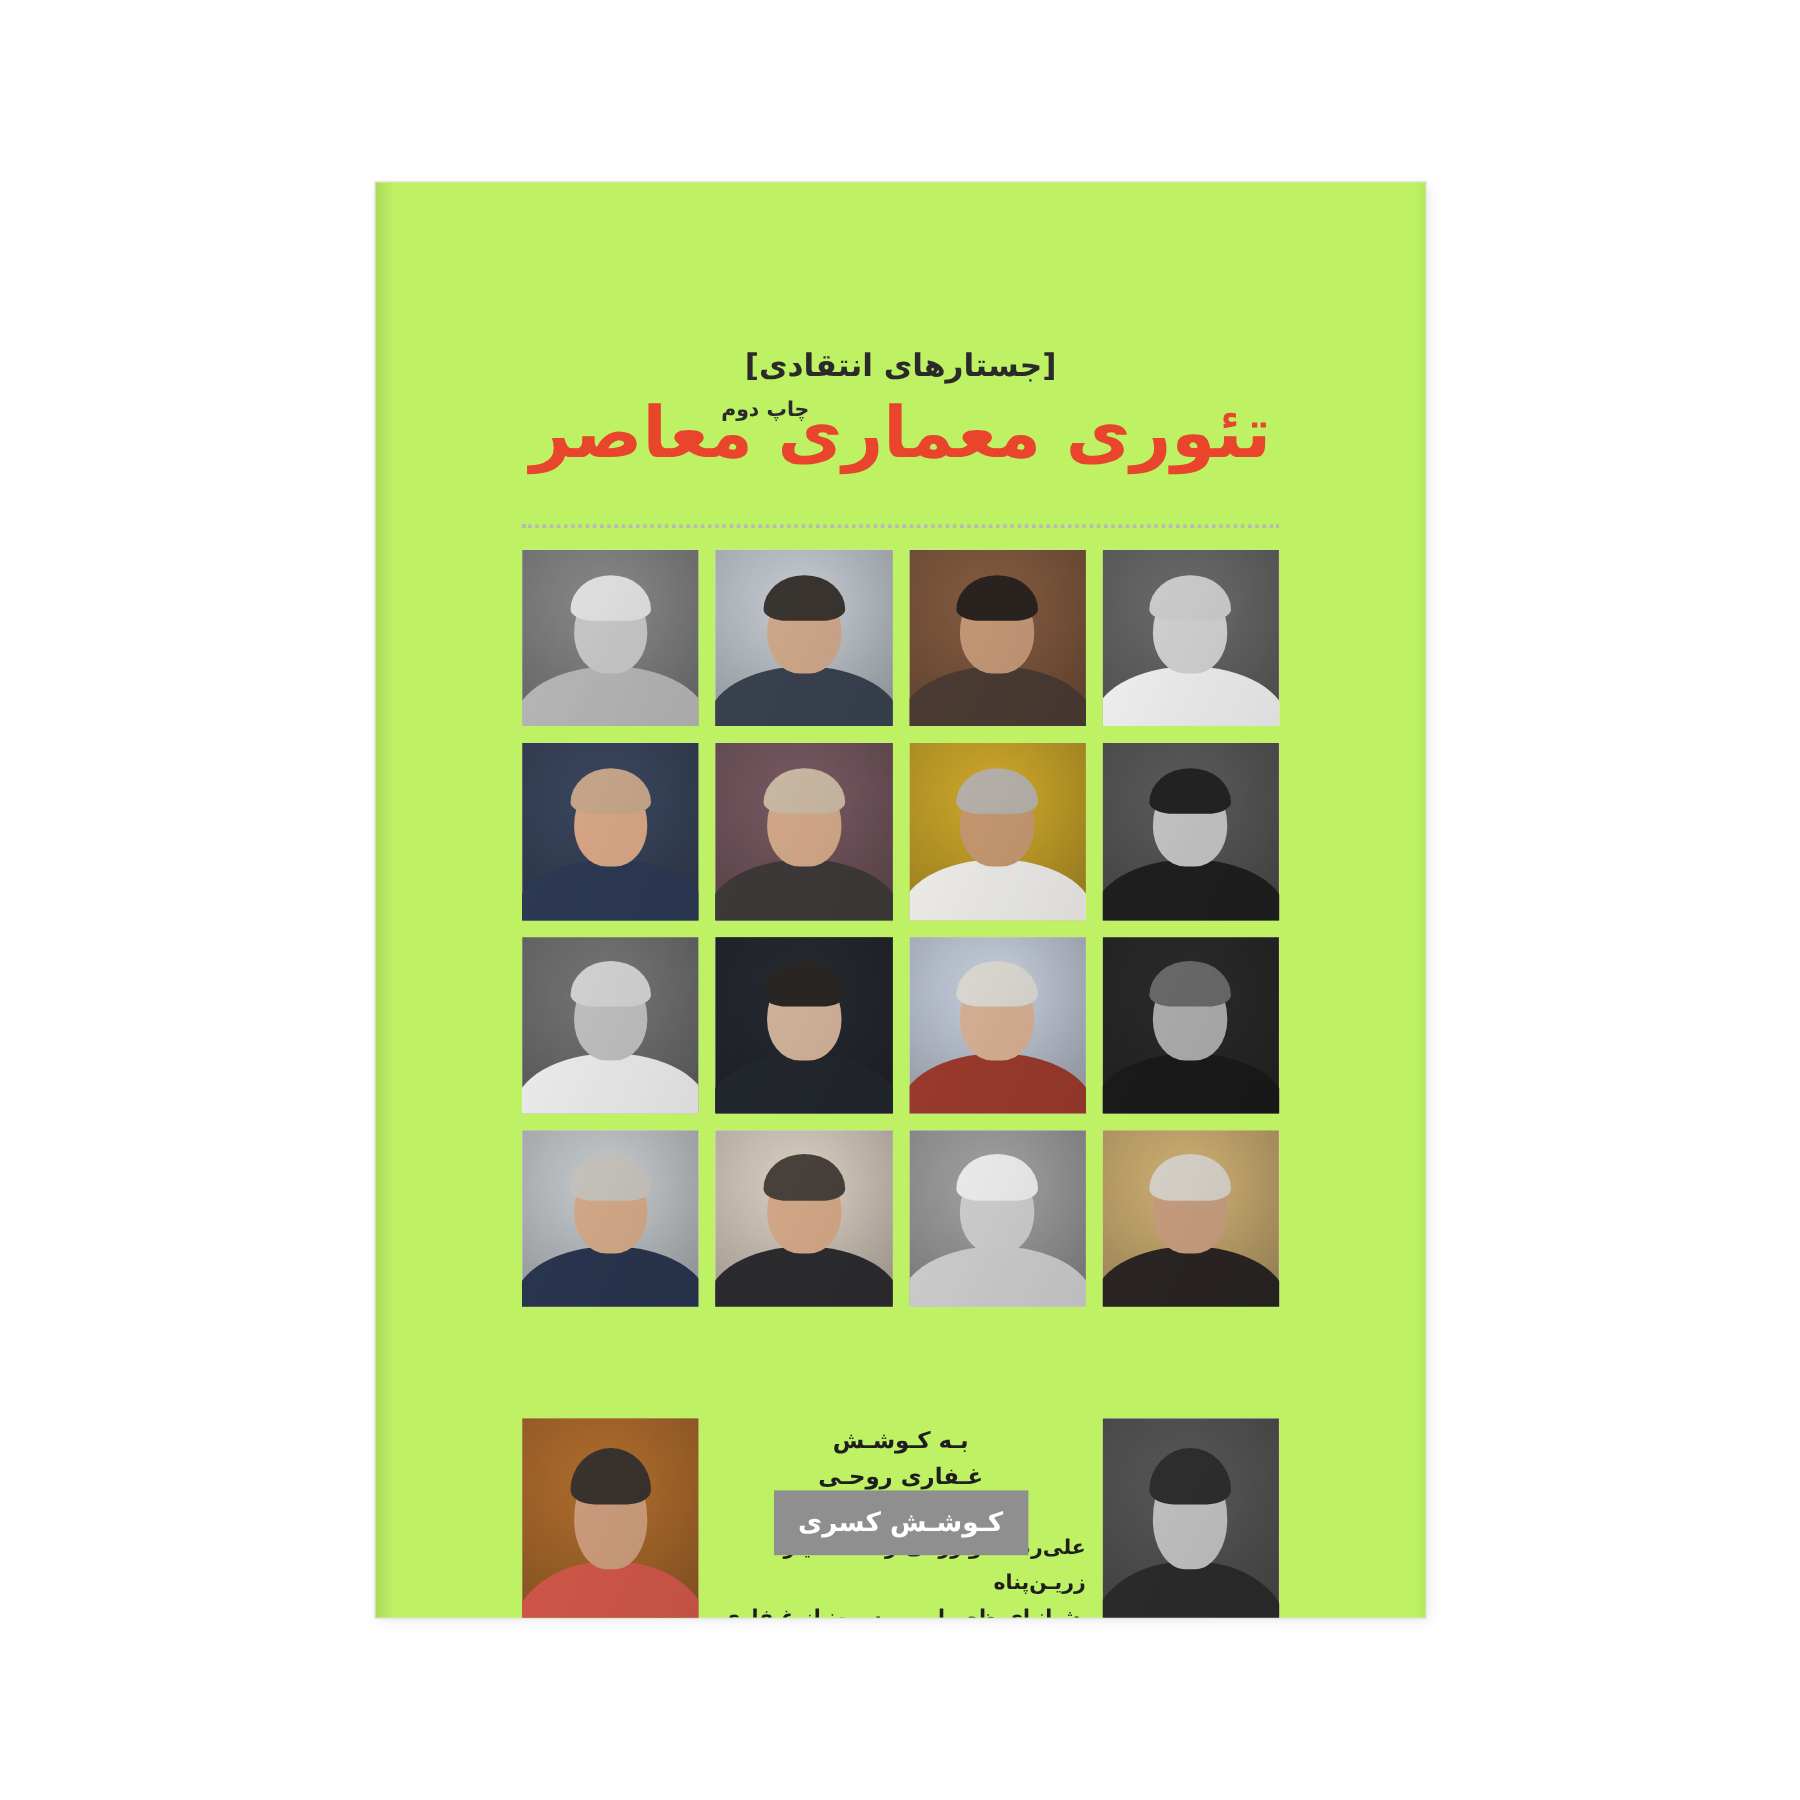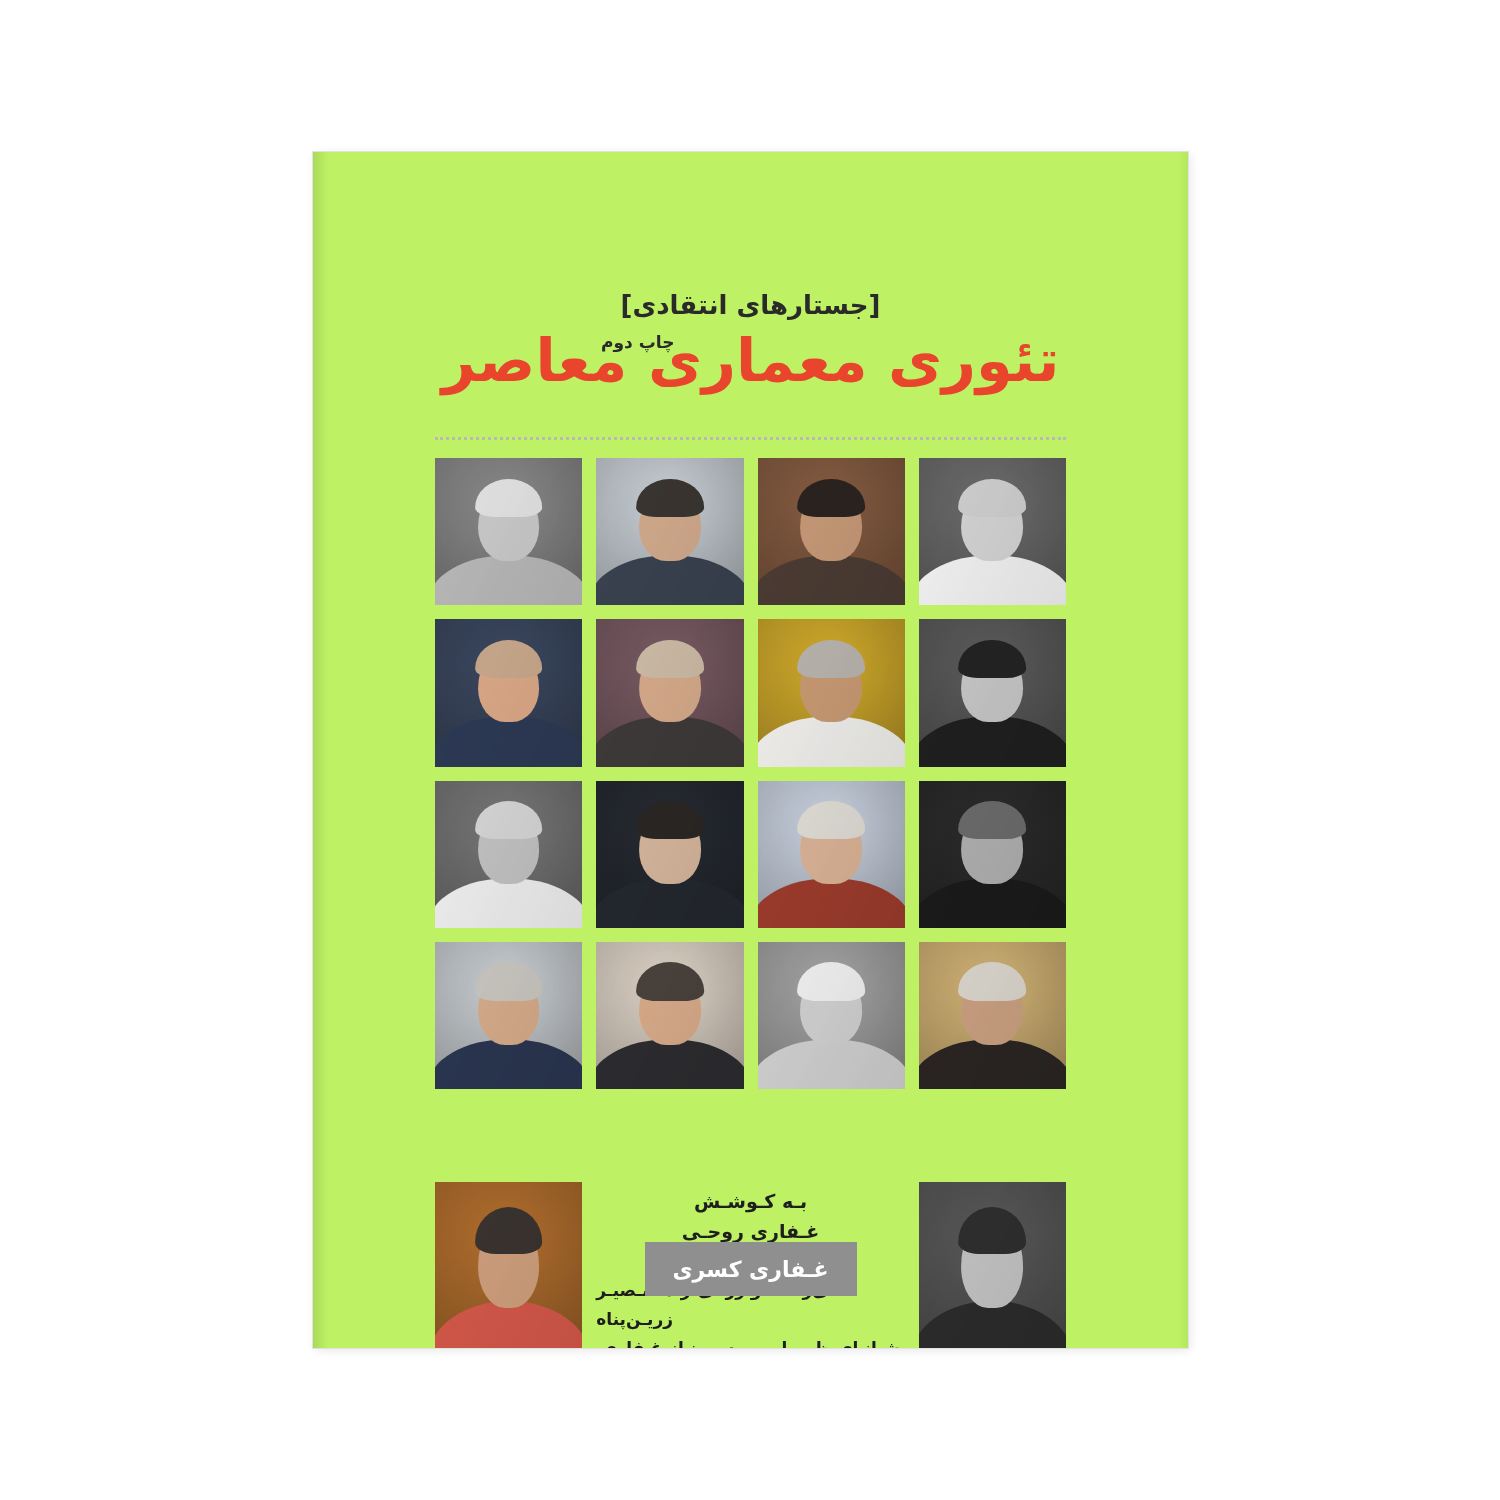--- a/index.html
+++ b/index.html
@@ -177,21 +177,21 @@
     gap: 14px;
   }
   .credits {
     grid-column: span 2;
     display: flex;
     flex-direction: column;
     align-items: center;
     justify-content: flex-start;
     padding-top: 8px;
     direction: rtl;
-    text-align: left;
+    text-align: right;
     color: #1e1e1e;
   }
   .credits .by-label {
     font-size: 19px;
     font-weight: bold;
     letter-spacing: 2px;
     margin-bottom: 8px;
   }
   .credits .editor {
     font-size: 19px;
@@ -456,17 +456,17 @@
               <div class="shoulders" style="background: rgb(212, 88, 74);"></div>
               <div class="head" style="background: rgb(207, 159, 125);"></div>
               <div class="hair" style="background: rgb(58, 51, 48);"></div>
               <div class="grain"></div>
             </div>
           </div>
         </div>
     </div>
 
     <div class="publisher" style="background: rgb(143, 143, 143);">
-      <span class="mark">غـفاری کسری</span>
+      <span class="mark">کـوشـش کسری</span>
     </div>
 
   </div>
 </div>
 
 </body></html>

